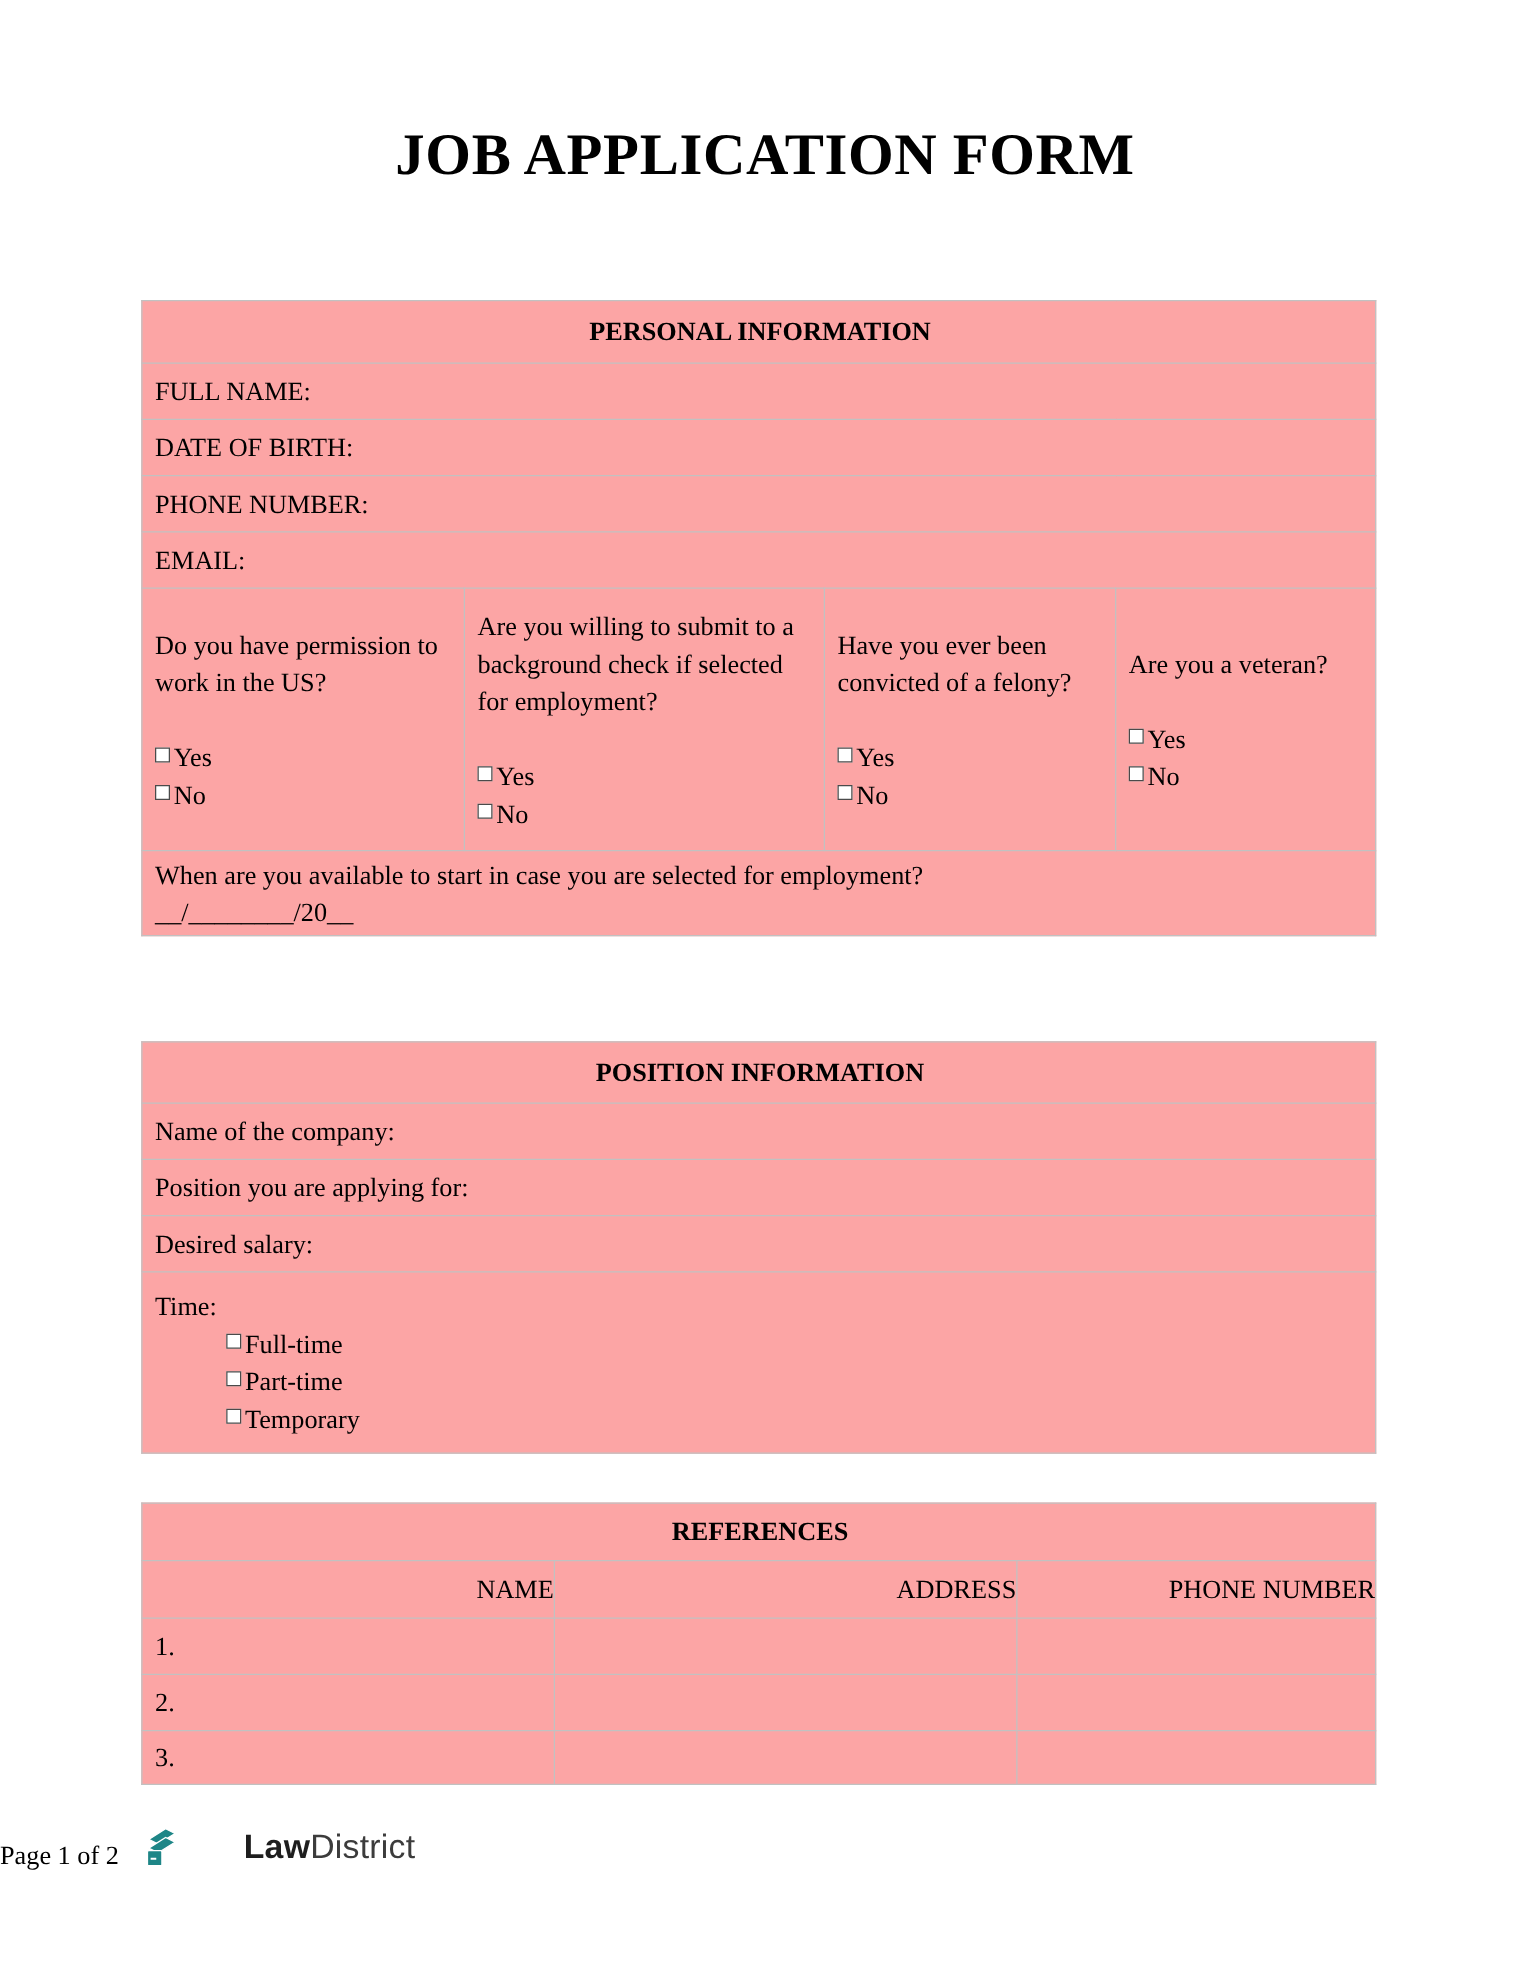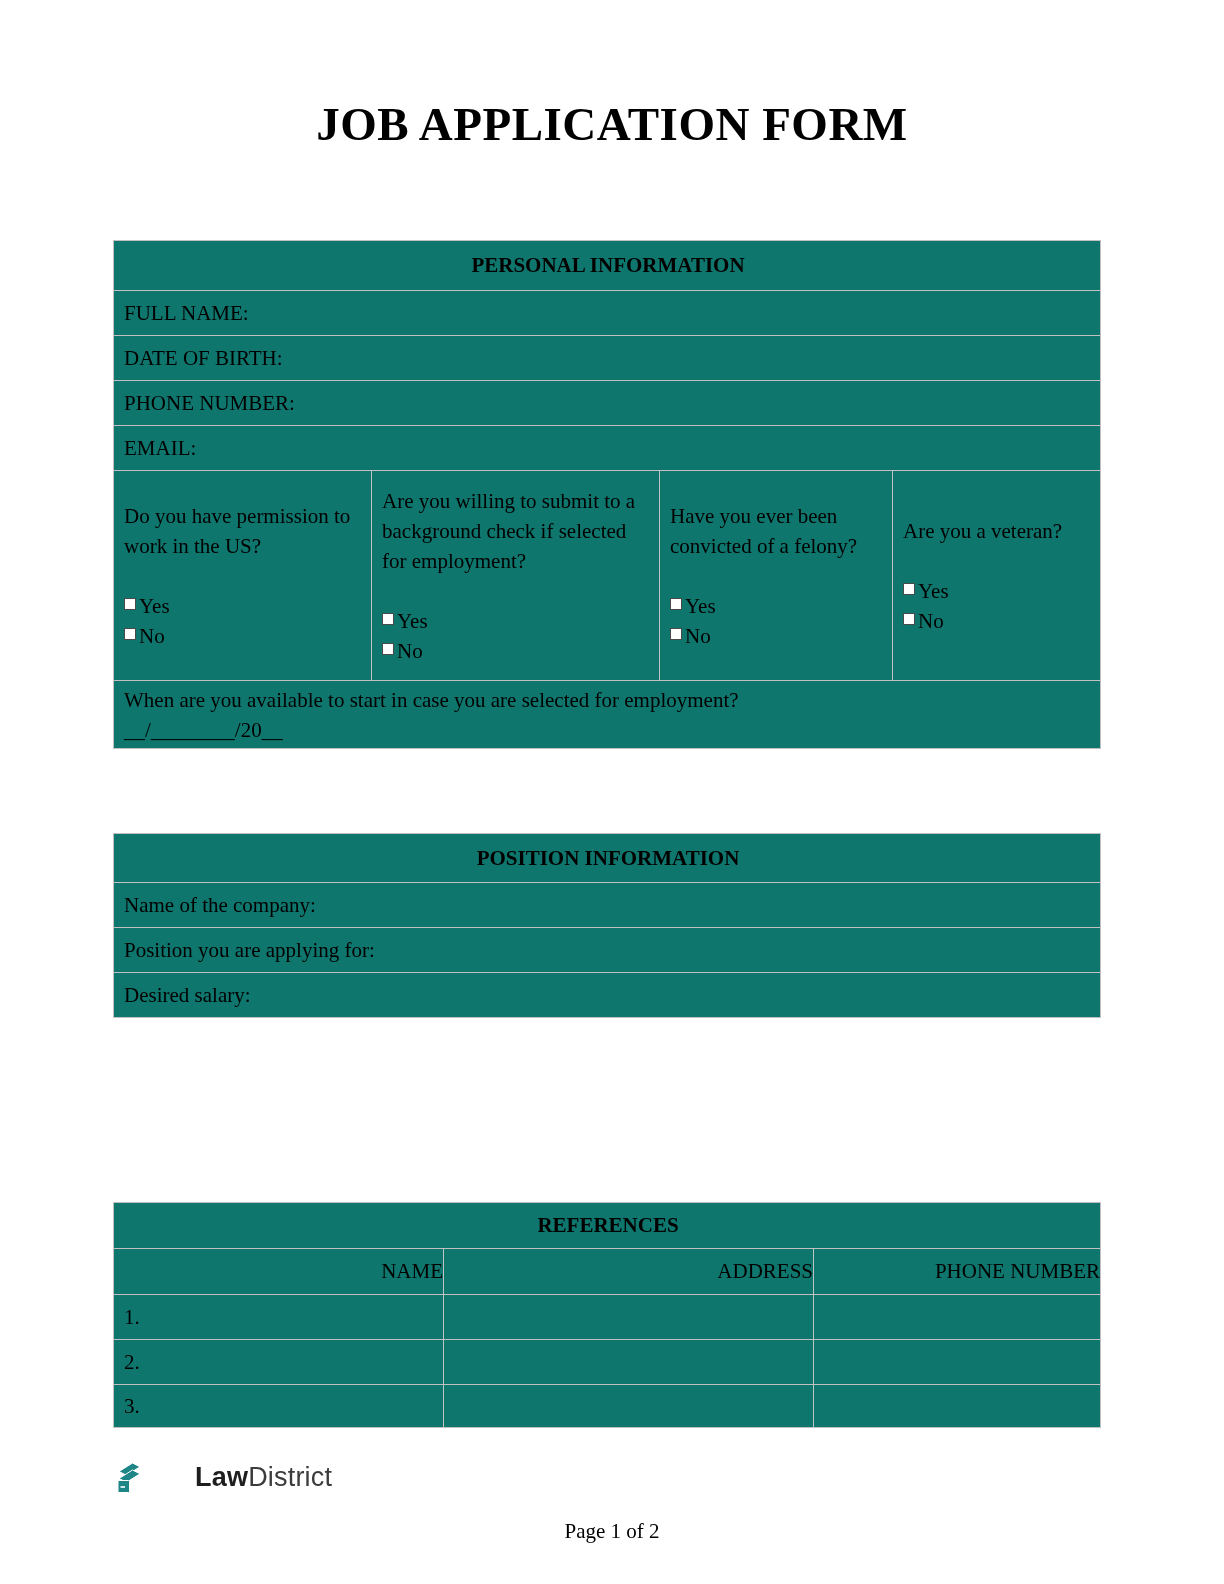--- a/index.html
+++ b/index.html
@@ -12,21 +12,21 @@
     overflow:hidden;
   }
   .doc-title {
     position:absolute; top:97px; left:0; width:100%;
     text-align:center;
     font-size:47px; font-weight:bold; letter-spacing:0.5px;
   }
   table.formtbl {
     position:absolute; left:113px; width:987px;
     border-collapse:collapse; table-layout:fixed;
-    background:#0f766e;
+    background:#fca5a5;
   }
   table.formtbl td {
     border:1px solid #c1c1c1;
     font-size:21px;
     padding:0 8px 0 10px;
     vertical-align:middle;
     overflow:hidden;
   }
   #tbl-personal   { top:240px; }
   #tbl-position   { top:833px; }
@@ -74,21 +74,21 @@
     display:flex; align-items:center; gap:5px;
   }
   .logo-text {
     font-family:"Liberation Sans", sans-serif;
     font-size:27px; letter-spacing:0.2px;margin-left:47px;
   }
   .logo-law { font-weight:bold; color:#1e1e1e; }
   .logo-district { font-weight:400; color:#3c3c3c; }
   .page-number {
     position:absolute; top:1472px; left:0; width:100%;
-    text-align:center; font-size:21px;margin-top:47px;
+    font-size:21px;
   }
 </style>
 </head>
 <body>
 
 <div class="page">
 
   <div class="doc-title">JOB APPLICATION FORM</div>
 
   <table class="formtbl" id="tbl-personal">
@@ -154,20 +154,28 @@
       <td class="section-header">POSITION INFORMATION</td>
     </tr>
     <tr class="field-row">
       <td>Name of the company:</td>
     </tr>
     <tr class="field-row">
       <td>Position you are applying for:</td>
     </tr>
     <tr class="field-row">
       <td>Desired salary:</td>
+    </tr>
+    <tr>
+      <td class="time-cell">
+        <div>Time:</div>
+        <div class="time-opt"><span class="cb"></span><span>Full-time</span></div>
+        <div class="time-opt"><span class="cb"></span><span>Part-time</span></div>
+        <div class="time-opt"><span class="cb"></span><span>Temporary</span></div>
+      </td>
     </tr>
   </tbody>
     </table>
 
   <table class="formtbl" id="tbl-references">
     <colgroup>
         <col style="width:330px">
         <col style="width:370px">
         <col style="width:287px">
       </colgroup>

